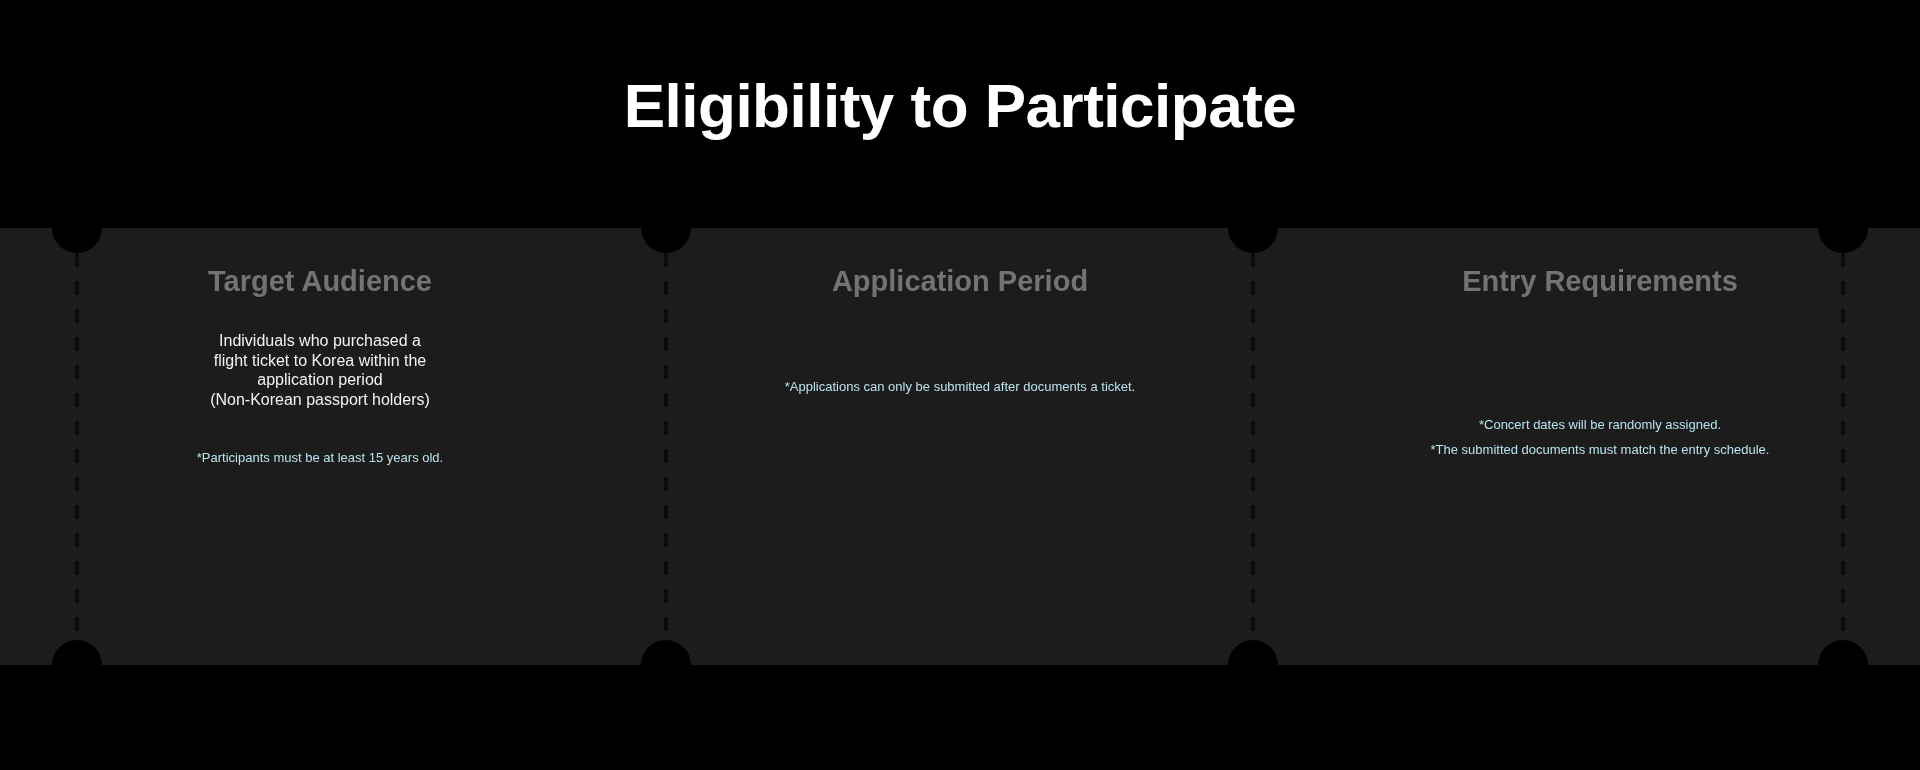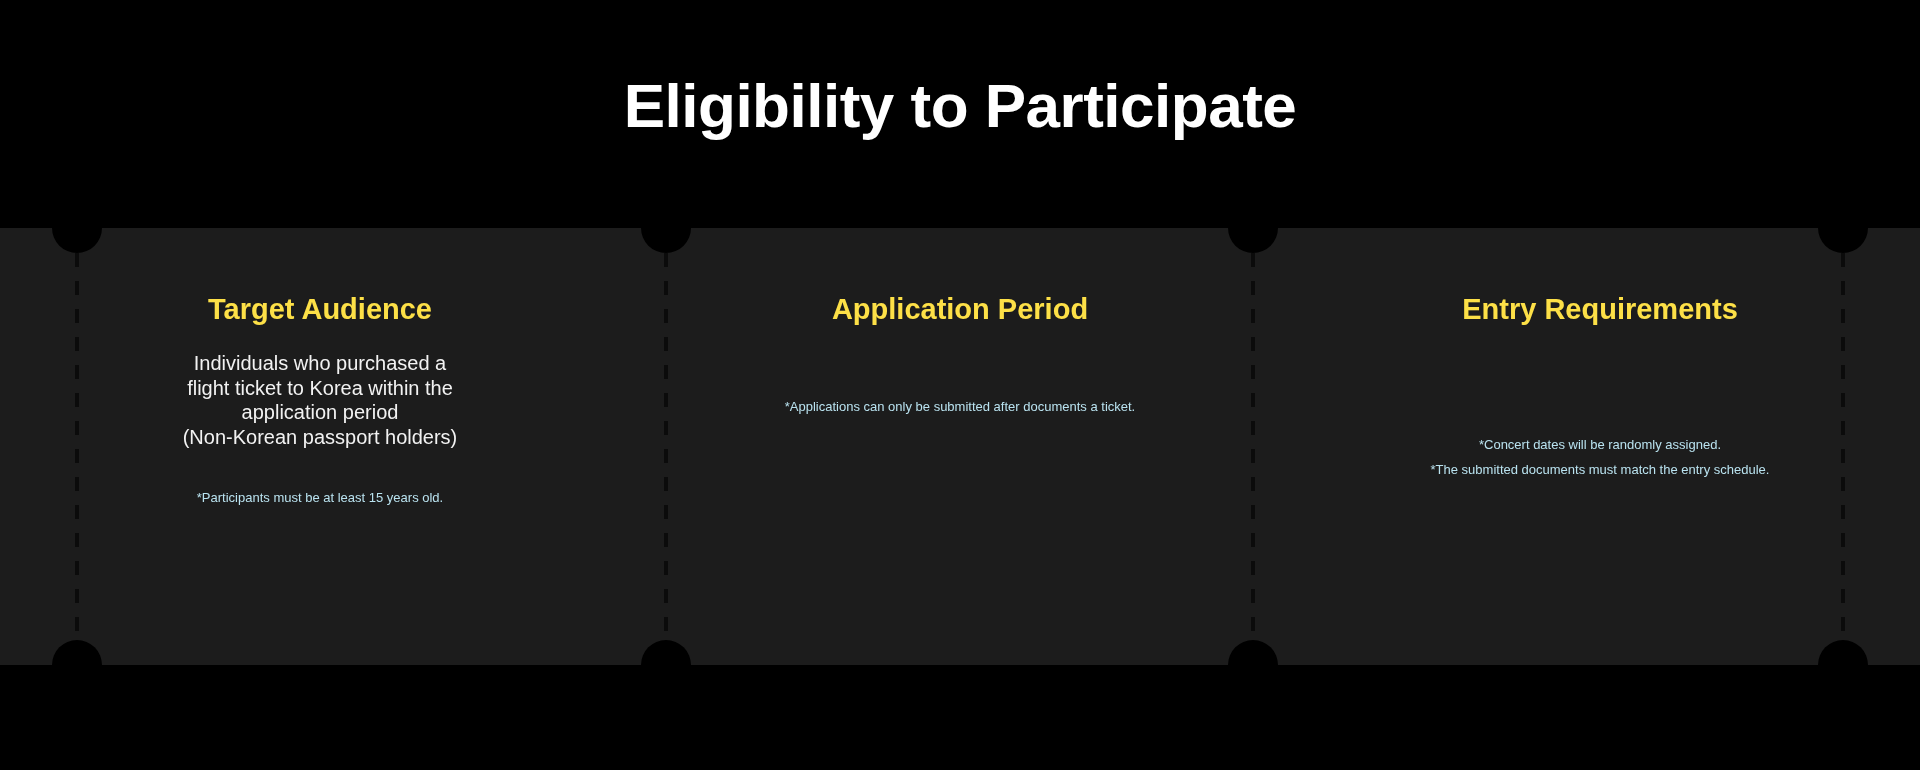--- a/index.html
+++ b/index.html
@@ -73,29 +73,29 @@
     display: flex;
     flex-direction: column;
     align-items: center;
     padding: 0 28px;
     box-sizing: border-box;
   }
 
   .col-title {
     font-size: 29px;
     font-weight: 700;
-    color: #fde047;
-    text-align: center;
-    margin: 0;
-    padding-top: 64px;
+    color: #737373;
+    text-align: center;
+    margin: 8px;
+    padding-top: 28px;
     line-height: 1.2;
     white-space: nowrap;
   }
   .col-body {
-    font-size: 20px;
+    font-size: 16px;
     font-weight: 400;
     color: #f2f2f2;
     text-align: center;
     line-height: 1.24;
     margin: 0;
     padding-top: 24px;
     max-width: 380px;
   }
   .col-notes {
     padding-top: 40px;

